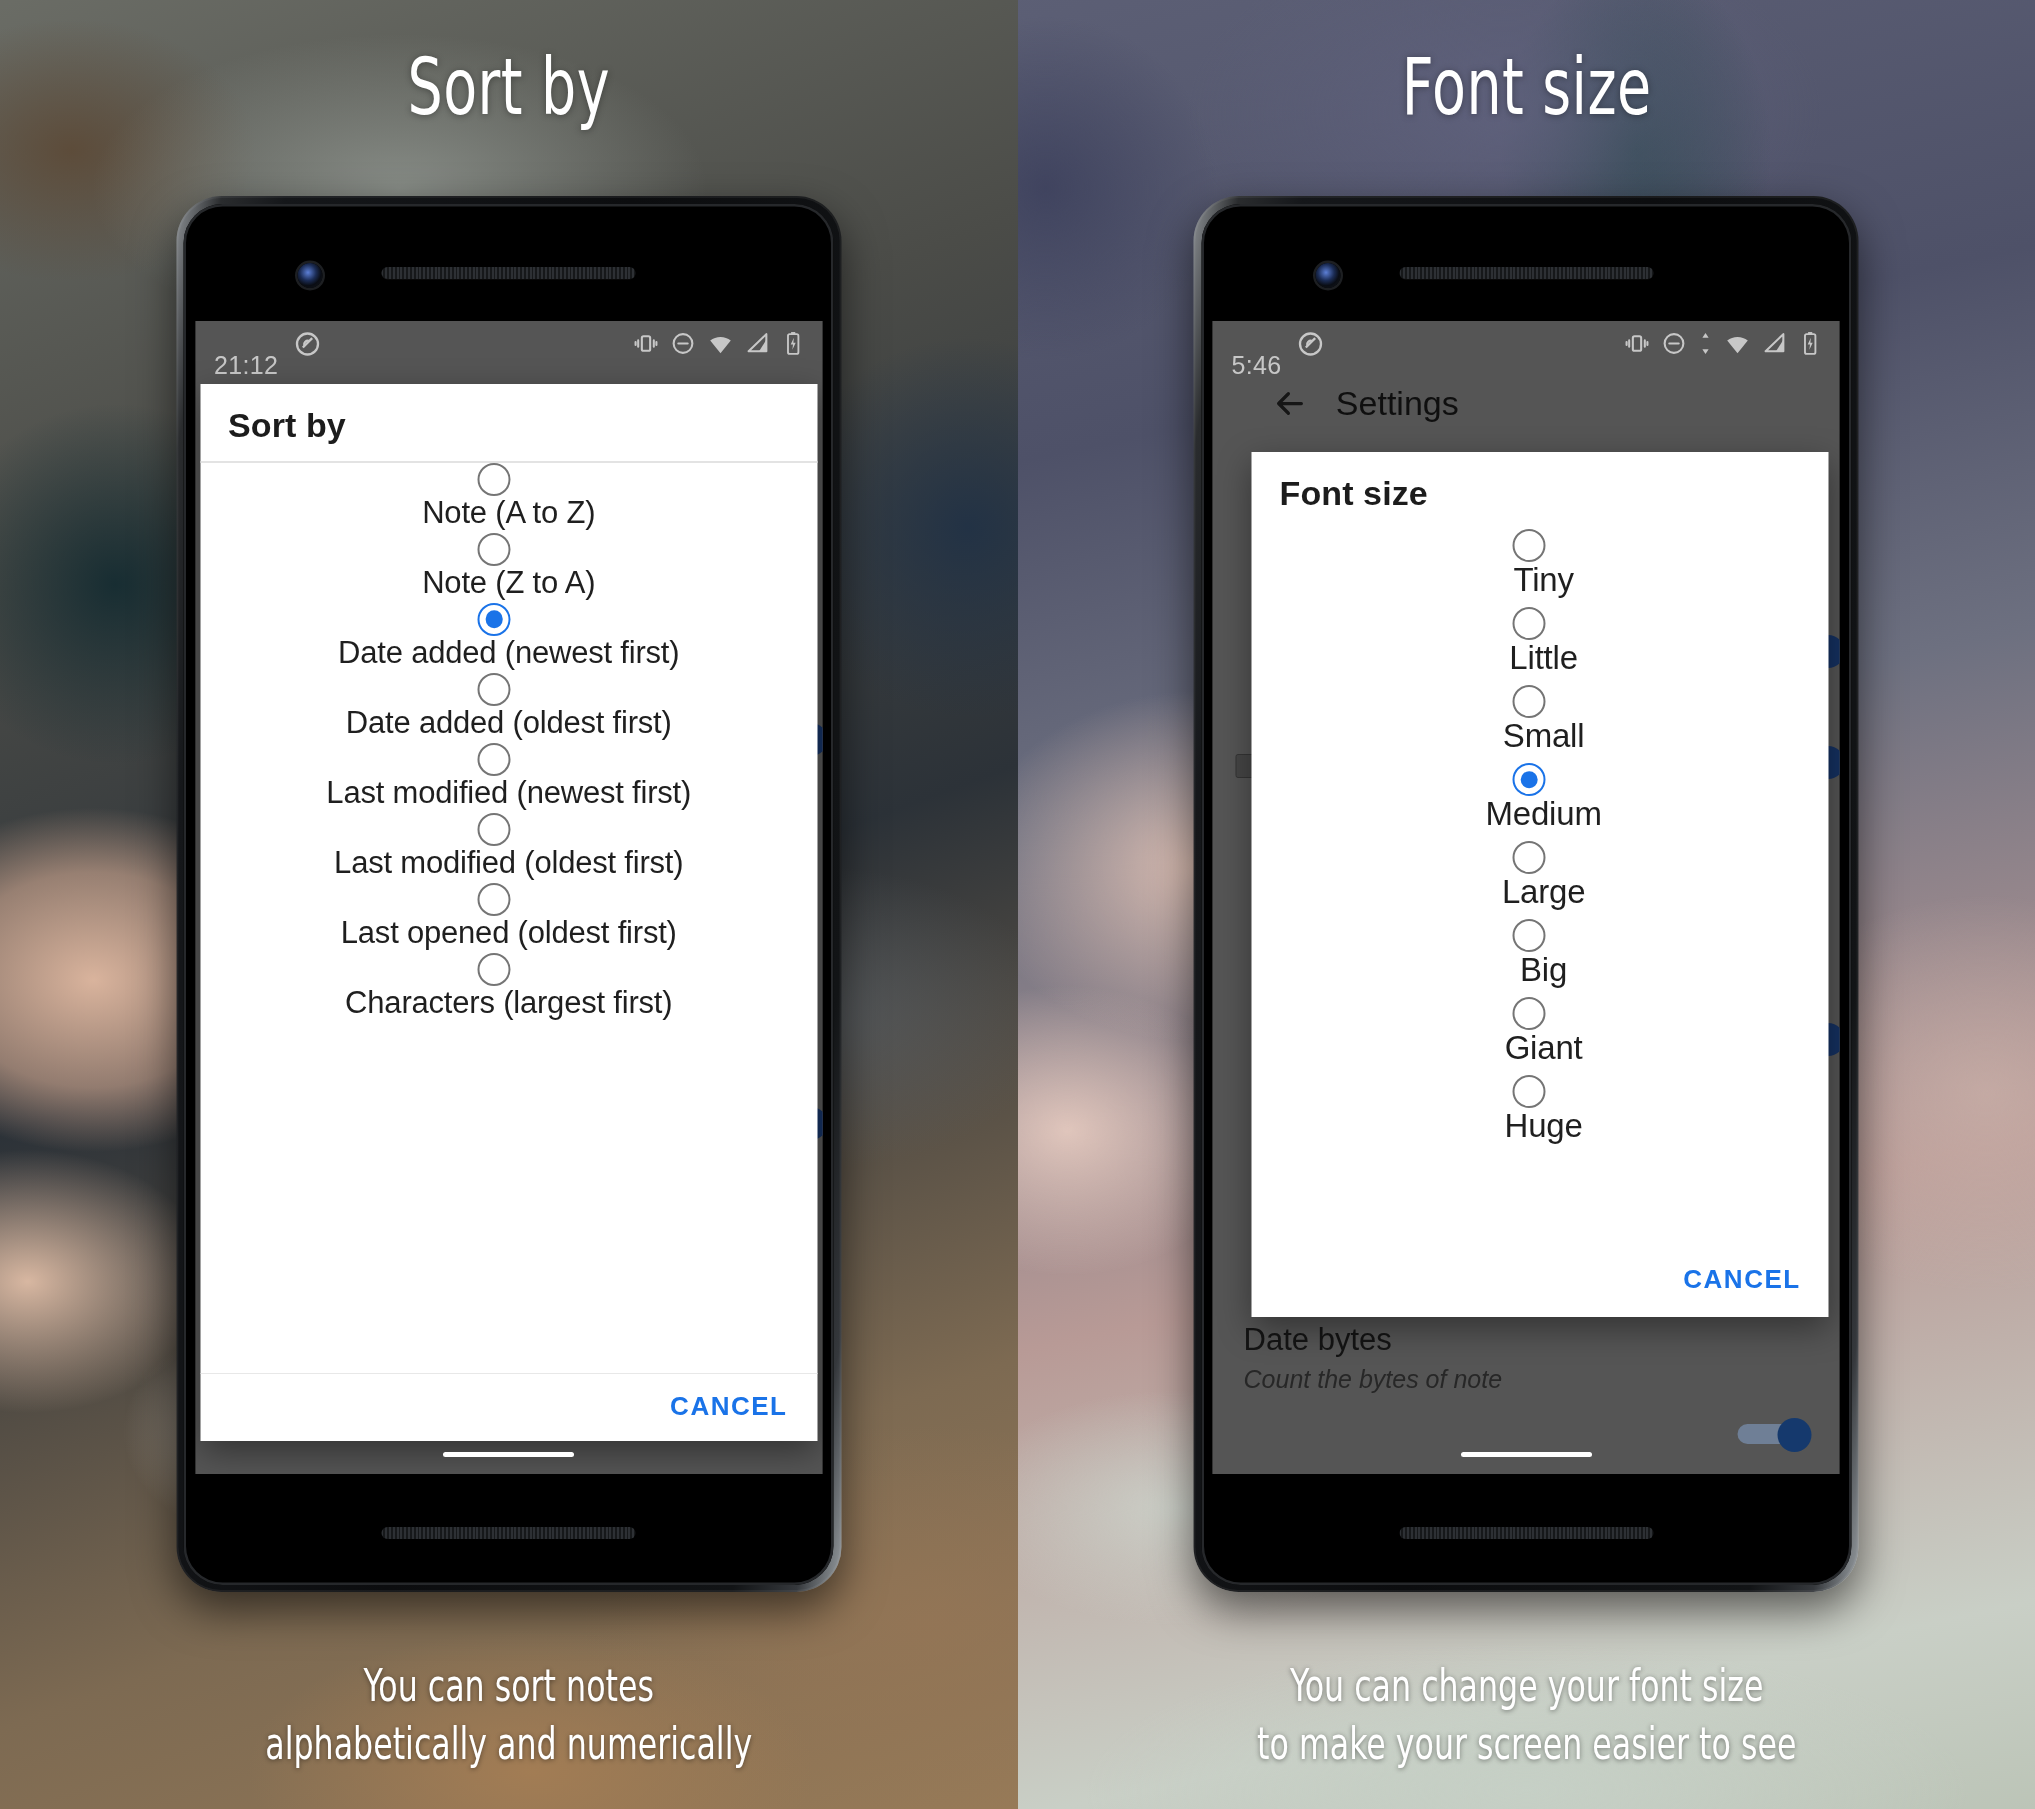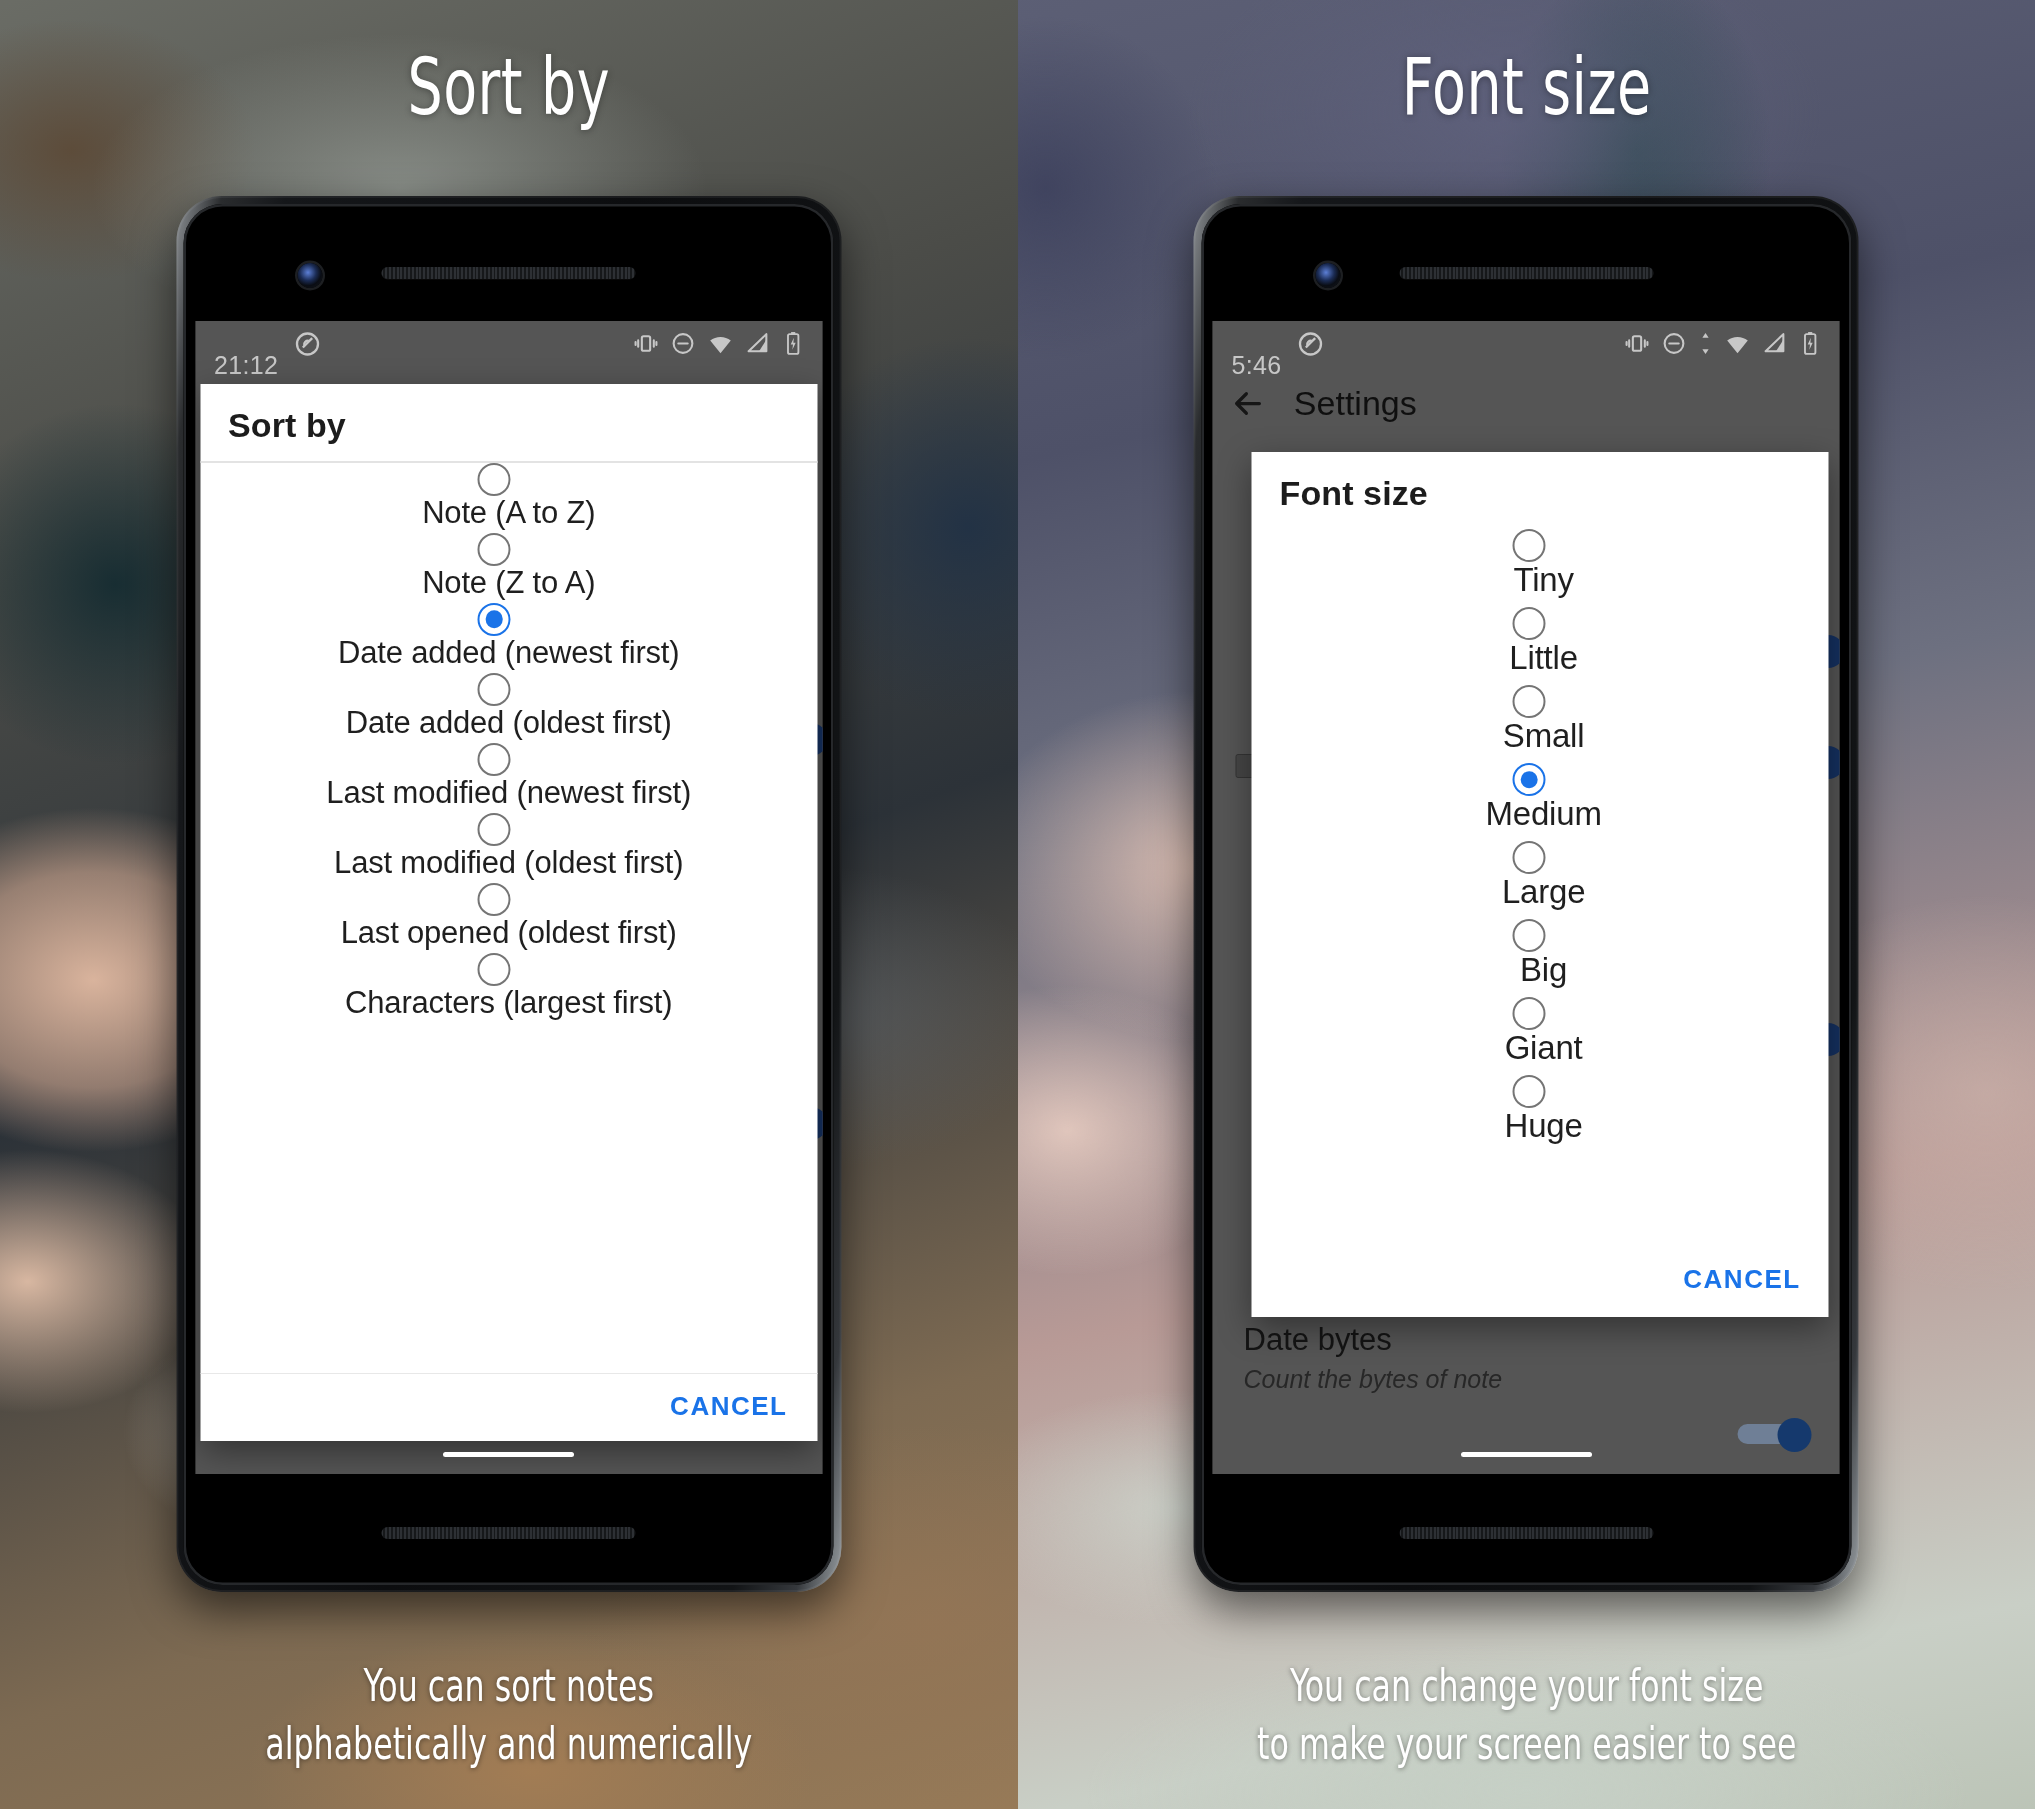--- a/index.html
+++ b/index.html
@@ -114,20 +114,21 @@
   }
   .sb-time { letter-spacing: 0.3px; margin-top: 44px; }
   .sb-left-icon { margin-left: 15px; display: flex; align-items: center; }
   .sb-right { margin-left: auto; display: flex; align-items: center; gap: 12px; }
   .sb-right svg, .sb-left-icon svg { display: block; }
 
   
   .appbar {
     display: flex; align-items: center; height: 74px; padding: 0 16.3px;
     color: #141414;
+    margin-left: 42px;
   }
   .appbar .back { width: 39px; height: 39px; display:flex; align-items:center; justify-content:center; }
   .appbar .title { margin-left: 26px; font-size: 34px; font-weight: 500; color: #141414; }
 
   
   .bg-setting {
     position: absolute; left: 0; right: 0; bottom: 80px; padding: 0 31px;
   }
   .bg-setting .s-title { font-size: 31px; color: #1a1a1a; }
   .bg-setting .s-sub   { font-size: 25px; color: #333; margin-top: 6.3px; font-style: italic; }

